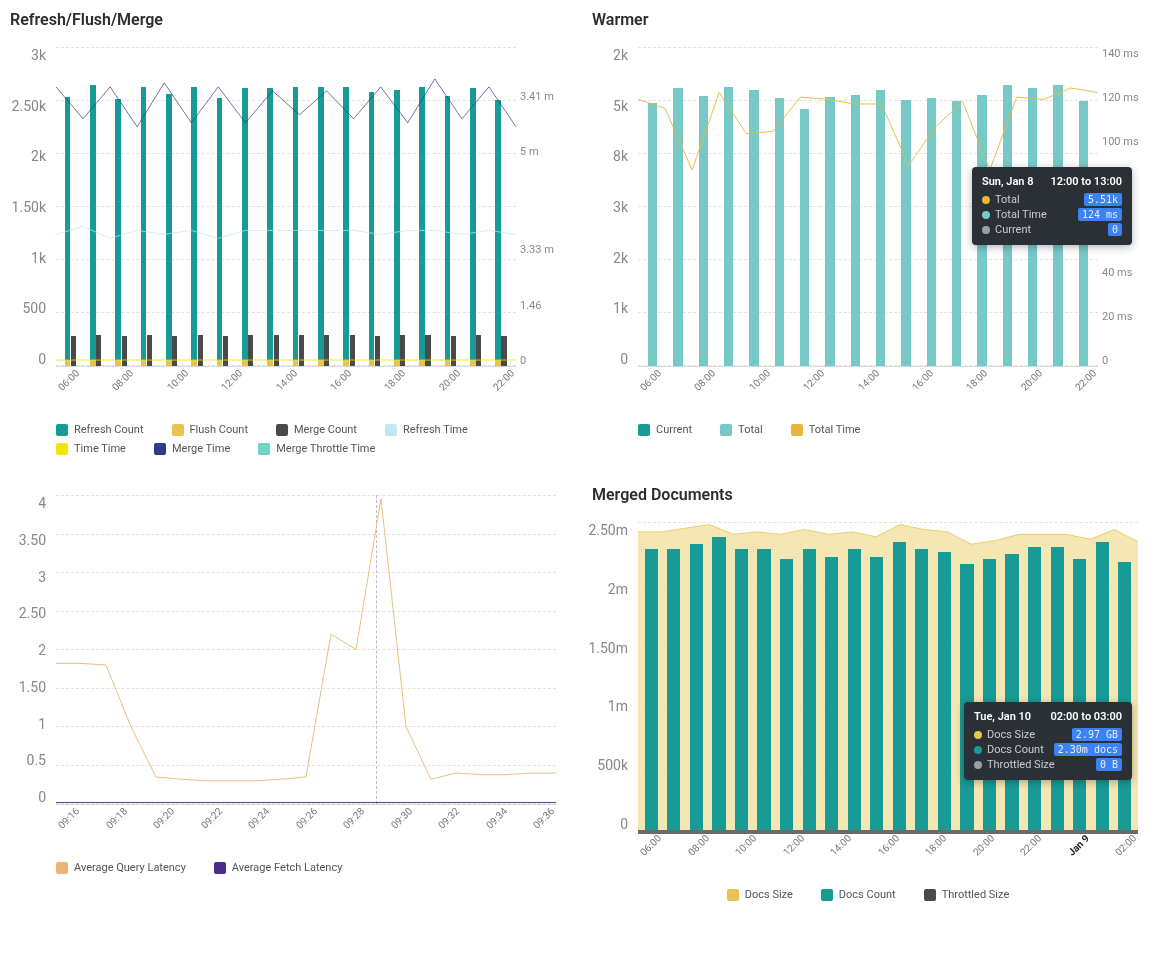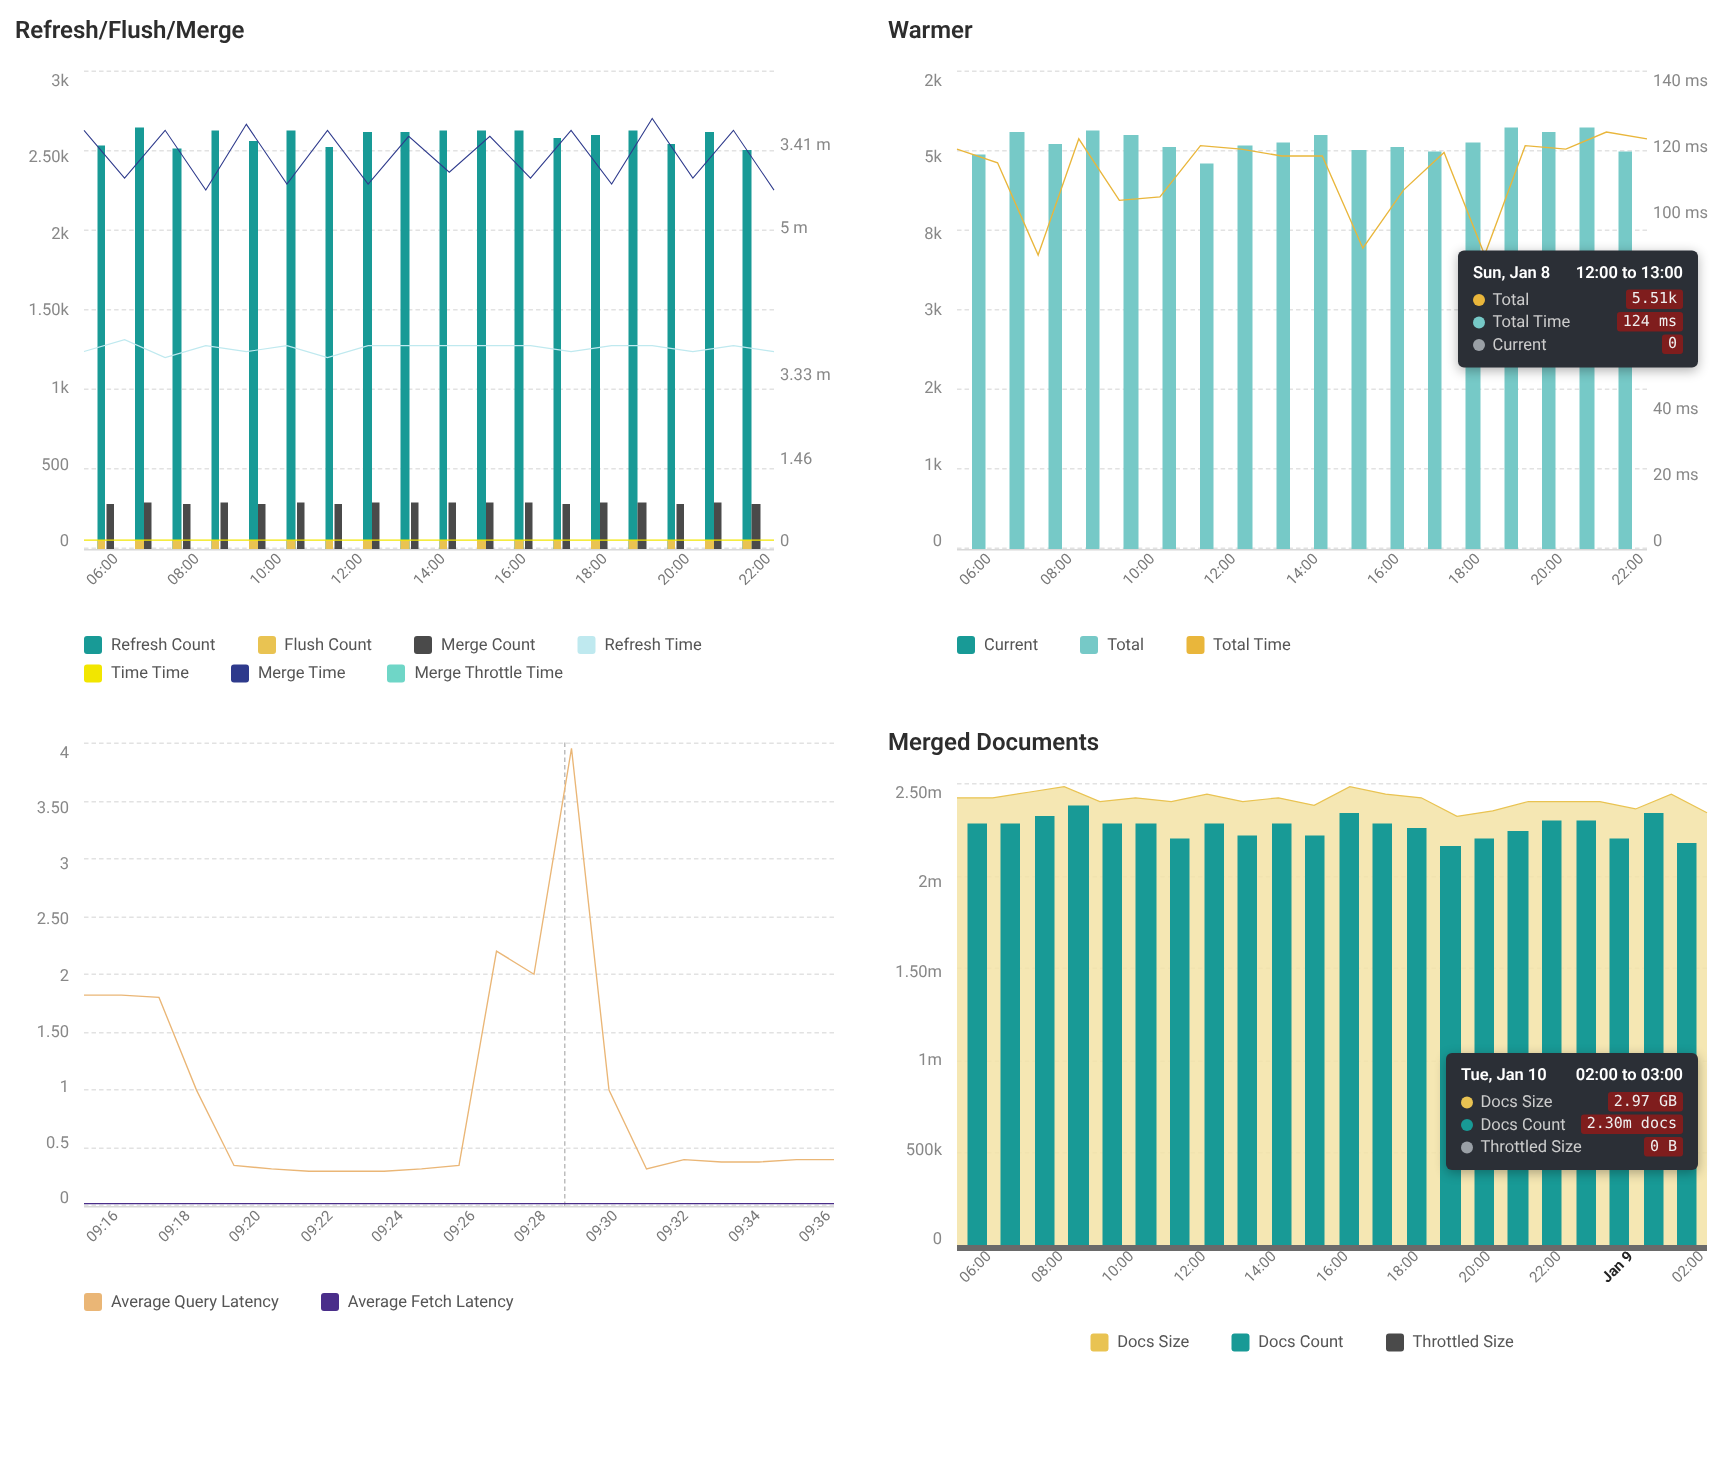--- a/index.html
+++ b/index.html
@@ -2,21 +2,21 @@
 <html><head>
 <meta charset="utf-8">
 <style>
   *{box-sizing:border-box;margin:0;padding:0}
   body{background:#fff;font-family:-apple-system,BlinkMacSystemFont,"Segoe UI",Roboto,sans-serif;color:#1a1a1a;padding:10px}
   .grid{display:grid;grid-template-columns:1fr 1fr;gap:30px;max-width:1134px;margin:0 auto}
   .panel{}
   .panel-title{font-size:16px;font-weight:600;color:#2d2d2d;margin-bottom:8px}
   .chart-box{position:relative;height:380px}
   .chart-box.short{height:370px}
-  .y-axis{position:absolute;left:0;top:10px;bottom:50px;width:42px;display:flex;flex-direction:column;justify-content:space-between;align-items:flex-end;font-size:11px;color:#888}
+  .y-axis{position:absolute;left:0;top:10px;bottom:50px;width:42px;display:flex;flex-direction:column;justify-content:space-between;align-items:flex-end;font-size:14px;color:#888}
   .y-axis span{padding-right:6px}
   .y2-axis{position:absolute;right:0;top:10px;bottom:50px;width:46px;display:flex;flex-direction:column;justify-content:space-between;align-items:flex-start;font-size:11px;color:#888}
   .y2-axis span{padding-left:4px}
   .plot{position:absolute;left:46px;right:46px;top:10px;bottom:50px;border-bottom:1px solid #d8d8d8}
   .plot.no-r{right:6px}
   .gridlines{position:absolute;inset:0;display:flex;flex-direction:column;justify-content:space-between}
   .gridlines div{border-top:1px dashed #e2e2e2;height:0}
   .x-axis{position:absolute;left:46px;right:46px;bottom:0;height:44px;display:flex;justify-content:space-between;font-size:10px;color:#777}
   .x-axis.no-r{right:6px}
   .x-axis span{transform:rotate(-45deg);transform-origin:top left;position:relative;top:12px;white-space:nowrap}
@@ -24,21 +24,21 @@
   .bar{flex:1;margin:0 1.5%;position:relative;height:100%}
   .bar-fill{position:absolute;bottom:0;left:0;right:0}
   svg.overlay{position:absolute;inset:0;width:100%;height:100%;overflow:visible}
   .legend{margin-top:6px;display:flex;flex-wrap:wrap;gap:6px 28px;font-size:11px;color:#555;padding-left:46px}
   .lg-item{display:flex;align-items:center;gap:6px}
   .sw{width:12px;height:12px;border-radius:2px;flex:0 0 12px}
   .tooltip{position:absolute;background:#2b2f36;color:#eee;border-radius:4px;padding:8px 10px;font-size:11px;min-width:160px;box-shadow:0 2px 8px rgba(0,0,0,.3);z-index:5}
   .tooltip .hdr{display:flex;justify-content:space-between;font-weight:600;color:#fff;margin-bottom:4px;}
   .tooltip .row{display:flex;justify-content:space-between;align-items:center;gap:10px;padding:1px 0}
   .tooltip .row .k{display:flex;align-items:center;gap:5px;color:#ccc}
-  .tooltip .row .v{font-family:ui-monospace,Menlo,monospace;background:#7f1d1d;padding:1px 4px;border-radius:2px;font-size:10px}
+  .tooltip .row .v{font-family:ui-monospace,Menlo,monospace;background:#3b82f6;padding:1px 4px;border-radius:2px;font-size:10px}
   .dot{width:8px;height:8px;border-radius:50%;flex:0 0 8px}
   .vline{position:absolute;top:0;bottom:0;border-left:1.5px dashed #bdbdbd}
 </style>
 </head>
 <body>
 
 <div class="grid">
 
   <div class="panel">
     <div class="panel-title">Refresh/Flush/Merge</div>

